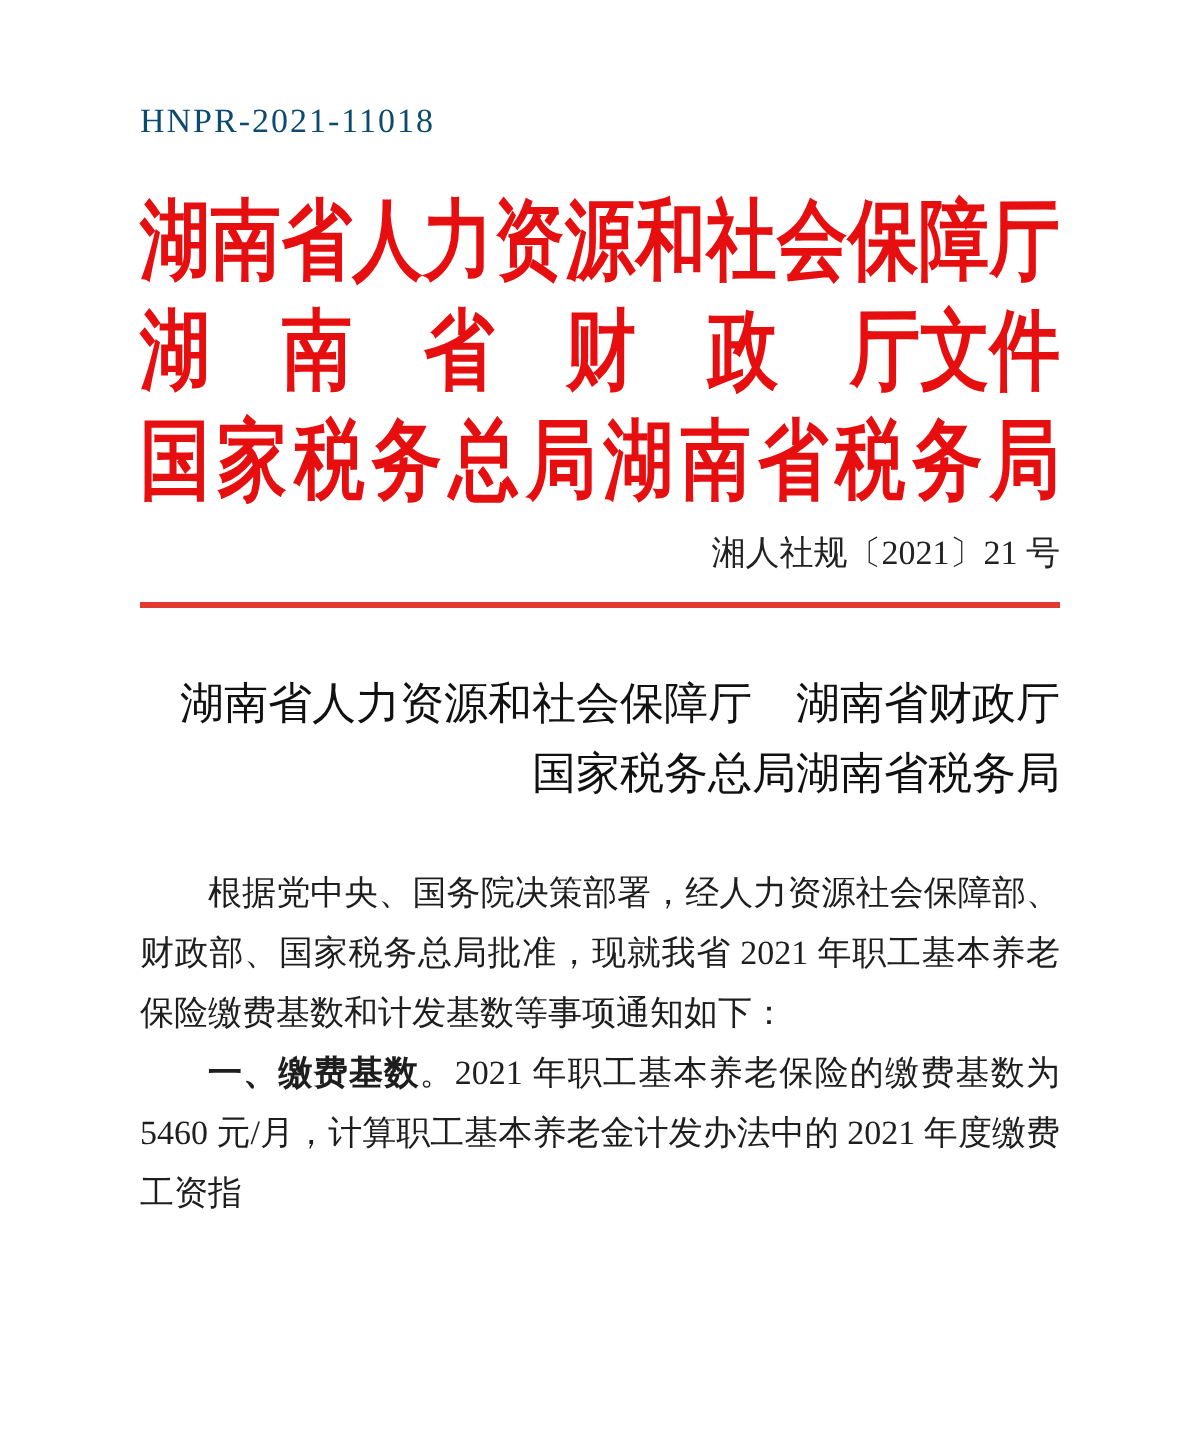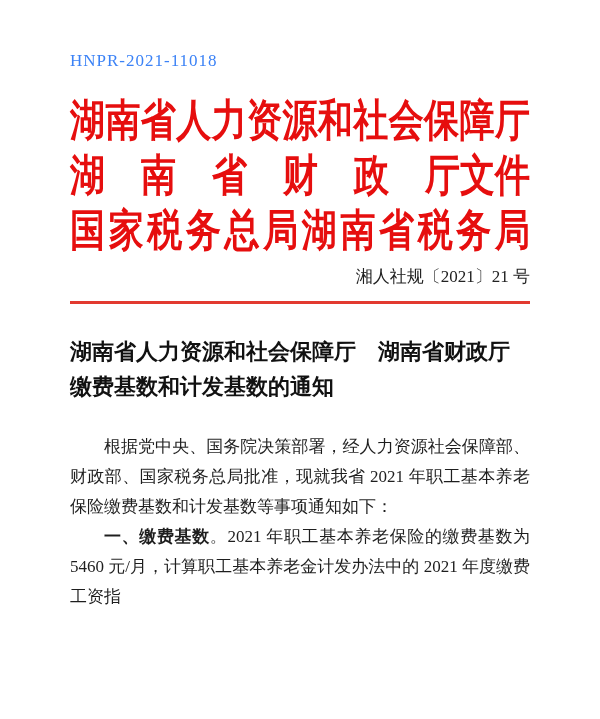--- a/index.html
+++ b/index.html
@@ -17,21 +17,21 @@
   .page {
     box-sizing: border-box;
     width: 600px;
     height: 719px;
     padding: 50px 70px 0 70px;
   }
   .doc-code {
     font-size: 17px;
     line-height: 22px;
     letter-spacing: 1px;
-    color: #3b82f6;
+    color: #0c4a6e;
   }
   .agency-header {
     margin-top: 21px;
     color: #e60e0e;
     font-weight: bold;
   }
   .agency-line {
     height: 55px;
     display: flex;
     justify-content: space-between;
@@ -47,22 +47,22 @@
     line-height: 22px;
     color: #222222;
   }
   .divider {
     height: 3px;
     background: #e23a30;
     margin-top: 13px;
   }
   .doc-title {
     margin-top: 30px;
-    text-align: left;
-    font-weight: bold;
+    text-align: right;
+    font-weight: normal;
     font-size: 22px;
     line-height: 35px;
     color: #111111;
   }
   .body-text {
     margin-top: 28px;
     font-size: 17px;
     line-height: 30px;
     text-align: justify;
     color: #1e1e1e;
@@ -123,21 +123,21 @@
         <span>局</span>
       </div>
   </div>
 
   <div class="doc-number">湘人社规〔2021〕21 号</div>
 
   <div class="divider"></div>
 
   <div class="doc-title">
     <div>湖南省人力资源和社会保障厅　湖南省财政厅</div>
-    <div>缴费基数和计发基数的通知</div>
+    <div>国家税务总局湖南省税务局</div>
   </div>
 
   <div class="body-text">
     <p class="indent">根据党中央、国务院决策部署，经人力资源社会保障部、财政部、国家税务总局批准，现就我省 2021 年职工基本养老保险缴费基数和计发基数等事项通知如下：</p>
     <p class="indent"><span class="item-heading">一、缴费基数</span><span>。2021 年职工基本养老保险的缴费基数为 5460 元/月，计算职工基本养老金计发办法中的 2021 年度缴费工资指</span></p>
   </div>
 
 </div>
 
 </body></html>

